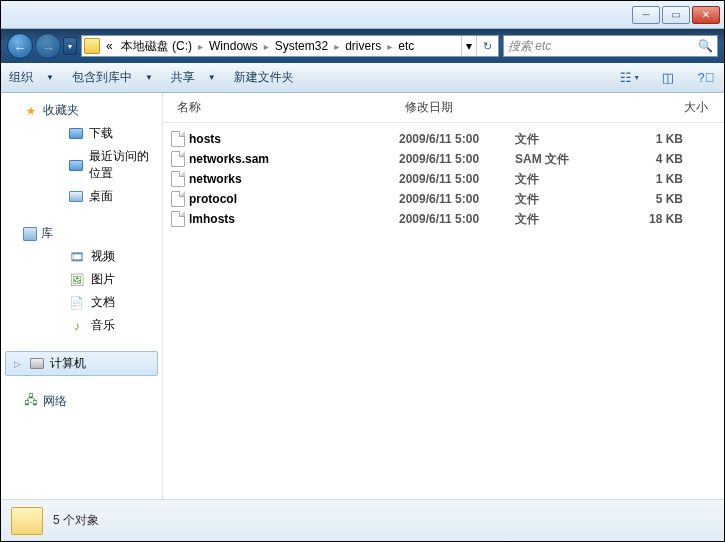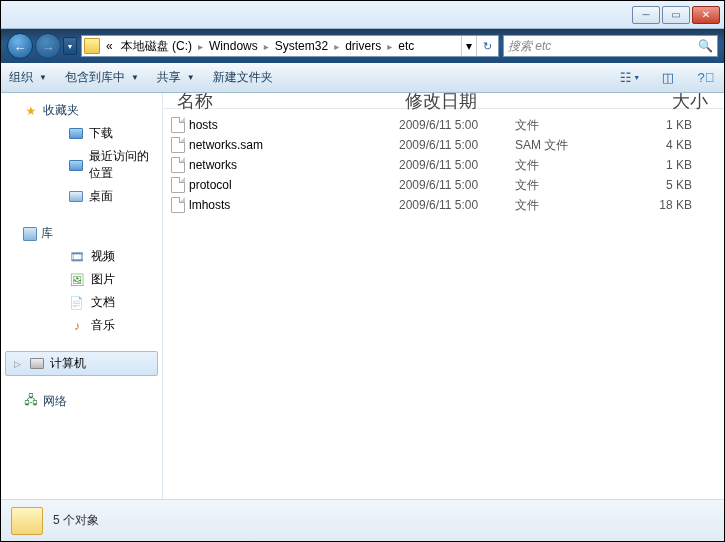--- a/index.html
+++ b/index.html
@@ -19,21 +19,21 @@
 .breadcrumb { flex: 1; height: 22px; background: #fff; border: 1px solid #7a9ab8; display: flex; align-items: center; font-size: 12px; color: #000; overflow: hidden; }
 .bc-folder-ico { width: 16px; height: 16px; background: linear-gradient(to bottom, #fff3a0, #f2c84b); border: 1px solid #c99a2a; border-radius: 1px; margin: 0 2px; }
 .bc-seg { padding: 0 4px; display: flex; align-items: center; height: 100%; }
 .bc-sep { color: #888; padding: 0 2px; font-size: 10px; }
 .bc-refresh { width: 22px; height: 22px; background: #fff; border-left: 1px solid #ccc; display: flex; align-items: center; justify-content: center; font-size: 11px; color: #2a5a9a; }
 .searchbox { width: 215px; height: 22px; background: #fff; border: 1px solid #7a9ab8; display: flex; align-items: center; font-size: 12px; color: #888; font-style: italic; padding: 0 4px; gap: 26px; }
 .searchbox .mag { margin-left: auto; font-style: normal; color: #2a5a9a; }
 
 
 .toolbar { height: 30px; background: linear-gradient(to bottom, #f6fafd, #e0ecf5 50%, #d1e2f0); border-bottom: 1px solid #a0b8d0; display: flex; align-items: center; padding: 0 8px; gap: 18px; font-size: 12px; color: #1a3a5a; }
-.tb-item { display: flex; align-items: center; gap: 6px; }
+.tb-item { display: flex; align-items: center; gap: 13px; }
 .tb-drop { font-size: 8px; }
 .tb-spacer { flex: 1; }
 .tb-icon { width: 20px; height: 20px; display: flex; align-items: center; justify-content: center; font-size: 13px; color: #2a5a9a; }
 
 
 .main { flex: 1; display: flex; overflow: hidden; }
 .sidebar { width: 162px; background: #fff; border-right: 1px solid #e0e8f0; padding: 6px 0; font-size: 12px; overflow: hidden; display: flex; flex-direction: column; }
 .sb-group { margin-bottom: 14px; }
 .sb-head { display: flex; align-items: center; gap: 4px; padding: 3px 8px; color: #1a3a5a; }
 .sb-item { display: flex; align-items: center; gap: 6px; padding: 3px 8px 3px 24px; color: #000; margin-left: 44px; }
@@ -46,27 +46,27 @@
 .ico.desk { background: linear-gradient(to bottom,#e8f2fb,#8ab8e0); border:1px solid #5a8ab8; width:14px; height:11px; border-radius:1px; }
 .ico.disk { background: linear-gradient(to bottom, #eee, #bbb); border: 1px solid #888; width: 14px; height: 11px; border-radius: 1px; }
 .ico.net { color: #2a7a3a; }
 .ico.vid { color: #3a6a9a; }
 .ico.pic { color: #4a8a3a; }
 .ico.doc { color: #8a6a3a; }
 .ico.mus { color: #c97a1a; }
 .expand { font-size: 9px; color: #888; width: 10px; }
 
 .content { flex: 1; display: flex; flex-direction: column; background: #fff; }
-.col-headers { display: flex; height: 16px; border-bottom: 1px solid #e0e8f0; font-size: 18px; color: #444; align-items: center; padding-left: 8px; }
+.col-headers { display: flex; height: 30px; border-bottom: 1px solid #e0e8f0; font-size: 12px; color: #444; align-items: center; padding-left: 8px; }
 .ch { padding: 0 6px; }
 .ch.name { width: 228px; }
 .ch.date { width: 116px; }
 .ch.type { width: 100px; }
 .ch.size { flex: 1; text-align: right; padding-right: 16px; }
-.filelist { flex: 1; padding: 6px 2px 0 8px; }
+.filelist { flex: 1; padding: 6px 11px 0 8px; font-weight: bold; }
 .row { display: flex; align-items: center; height: 20px; font-size: 12px; color: #000; }
 .row .name { width: 228px; display: flex; align-items: center; gap: 4px; }
 .row .date { width: 116px; color: #555; }
 .row .type { width: 100px; color: #555; }
 .row .size { flex: 1; text-align: right; padding-right: 30px; color: #555; }
 .file-ico { width: 14px; height: 16px; border: 1px solid #aaa; background: #fff; border-radius: 1px; position: relative; }
 .file-ico::after { content: ""; position: absolute; top: -1px; right: -1px; width: 5px; height: 5px; background: linear-gradient(135deg,#fff 48%,#ccc 52%); border-left: 1px solid #aaa; border-bottom: 1px solid #aaa; }
 
 
 .statusbar { height: 42px; border-top: 1px solid #d0dce8; background: linear-gradient(to bottom, #f1f6fb, #e2ecf5); display: flex; align-items: center; padding: 0 10px; gap: 10px; font-size: 12px; color: #333; }

